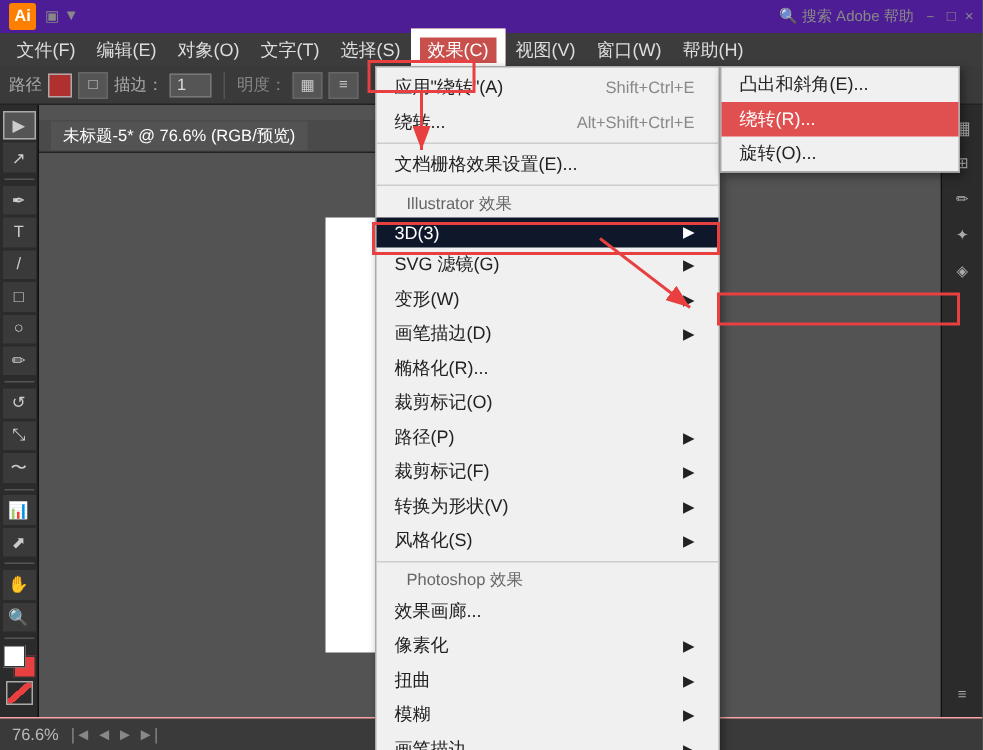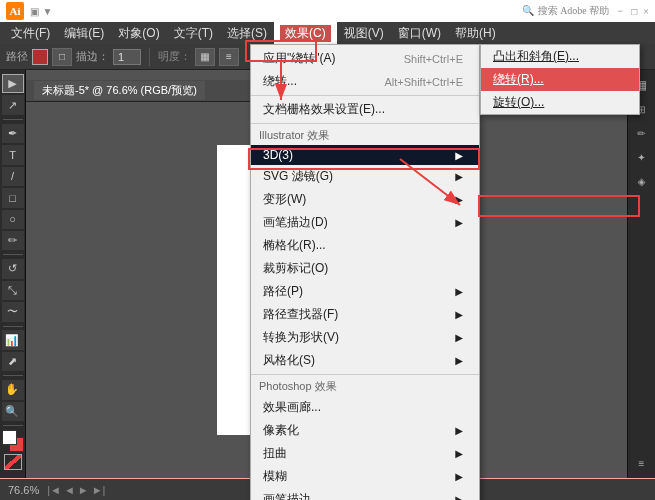--- a/index.html
+++ b/index.html
@@ -9,27 +9,26 @@
       overflow: hidden;
       font-family: "Microsoft YaHei", SimHei, Arial, sans-serif;
       font-size: 12px;
       background: #535353;
       user-select: none;
     }
 
     
     #title-bar {
       height: 22px;
-      background: #ffffff;
+      background: #4c1d95;
       display: flex;
       align-items: center;
       padding: 0 6px;
       color: #ccc;
       font-size: 11px;
-      font-family: Liberation Serif, serif;
     }
     #title-bar .ai-logo {
       width: 18px; height: 18px;
       background: #FF7F00;
       color: white;
       font-weight: bold;
       font-size: 11px;
       display: flex; align-items: center; justify-content: center;
       margin-right: 6px;
       border-radius: 2px;
@@ -229,21 +228,21 @@
     }
     .dropdown-item.highlighted {
       background: #0f172a;
       color: white;
       justify-content: space-between;
     }
     .dropdown-item.section-header {
       color: #666;
       font-weight: normal;
       cursor: default;
-      padding: 2px 8px;
+      padding: 2px 20px;
       font-size: 11px;
     }
     .dropdown-item .shortcut {
       color: #888;
       font-size: 11px;
       margin-left: 20px;
     }
     .dropdown-item .arrow { font-size: 10px; }
 
     
@@ -257,21 +256,20 @@
       box-shadow: 2px 2px 6px rgba(0,0,0,0.4);
       pointer-events: auto;
       font-size: 12px;
       color: #222;
     }
     .submenu-item {
       padding: 3px 16px 3px 12px;
       cursor: pointer;
       display: flex;
       justify-content: space-between;
-      text-decoration: underline;
     }
     .submenu-item.highlighted {
       background: #e05050;
       color: white;
     }
 
     
     .color-swatch-area {
       margin-top: auto;
       display: flex;
@@ -469,21 +467,21 @@
         <span>椭格化(R)...</span>
       </div>
       <div class="dropdown-item">
         <span>裁剪标记(O)</span>
       </div>
       <div class="dropdown-item">
         <span>路径(P)</span>
         <span class="arrow">▶</span>
       </div>
       <div class="dropdown-item">
-        <span>路径查找器(F)</span>
+        <span>裁剪标记(F)</span>
         <span class="arrow">▶</span>
       </div>
       <div class="dropdown-item">
         <span>转换为形状(V)</span>
         <span class="arrow">▶</span>
       </div>
       <div class="dropdown-item">
         <span>风格化(S)</span>
         <span class="arrow">▶</span>
       </div>

